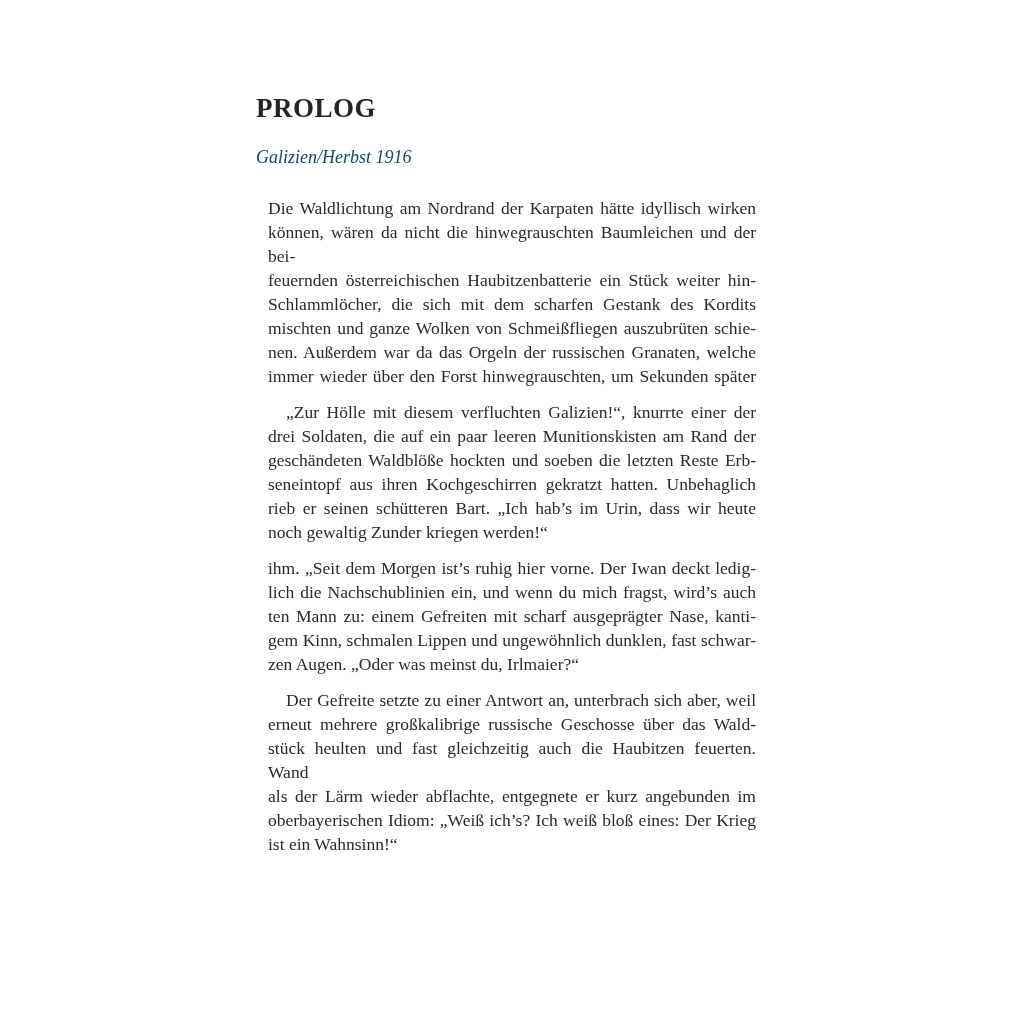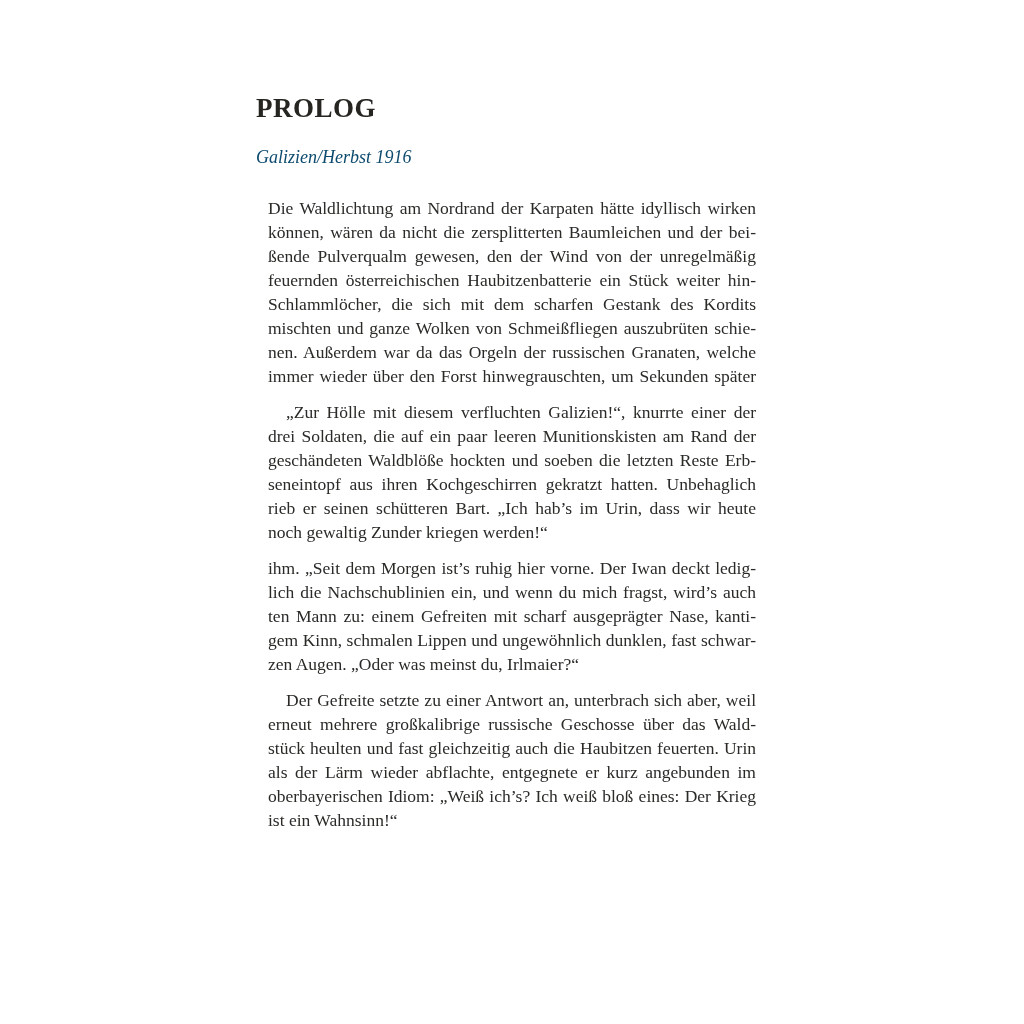--- a/index.html
+++ b/index.html
@@ -71,22 +71,21 @@
 </head>
 <body>
 
 <div class="page">
   <div class="content">
     <h1 class="title">PROLOG</h1>
     <div class="subtitle">Galizien/Herbst 1916</div>
     <div class="bodytext" id="body-text">
         <div class="para">
           <div class="line">Die Waldlichtung am Nordrand der Karpaten hätte idyllisch wirken</div>
-          <div class="line">können, wären da nicht die zersplitterten Baumleichen und der bei-</div>
-          <div class="line">ßende Pulverqualm gewesen, den der Wind von der unregelmäßig</div>
+          <div class="line">können, wären da nicht die hinwegrauschten Baumleichen und der bei-</div>
           <div class="line">feuernden österreichischen Haubitzenbatterie ein Stück weiter hin-</div>
           <div class="line">Schlammlöcher, die sich mit dem scharfen Gestank des Kordits</div>
           <div class="line">mischten und ganze Wolken von Schmeißfliegen auszubrüten schie-</div>
           <div class="line">nen. Außerdem war da das Orgeln der russischen Granaten, welche</div>
           <div class="line">immer wieder über den Forst hinwegrauschten, um Sekunden später</div>
         </div>
         <div class="para">
           <div class="line indent">„Zur Hölle mit diesem verfluchten Galizien!“, knurrte einer der</div>
           <div class="line">drei Soldaten, die auf ein paar leeren Munitionskisten am Rand der</div>
           <div class="line">geschändeten Waldblöße hockten und soeben die letzten Reste Erb-</div>
@@ -97,21 +96,21 @@
         <div class="para">
           <div class="line">ihm. „Seit dem Morgen ist’s ruhig hier vorne. Der Iwan deckt ledig-</div>
           <div class="line">lich die Nachschublinien ein, und wenn du mich fragst, wird’s auch</div>
           <div class="line">ten Mann zu: einem Gefreiten mit scharf ausgeprägter Nase, kanti-</div>
           <div class="line">gem Kinn, schmalen Lippen und ungewöhnlich dunklen, fast schwar-</div>
           <div class="line last">zen Augen. „Oder was meinst du, Irlmaier?“</div>
         </div>
         <div class="para">
           <div class="line indent">Der Gefreite setzte zu einer Antwort an, unterbrach sich aber, weil</div>
           <div class="line">erneut mehrere großkalibrige russische Geschosse über das Wald-</div>
-          <div class="line">stück heulten und fast gleichzeitig auch die Haubitzen feuerten. Urin</div>
+          <div class="line">stück heulten und fast gleichzeitig auch die Haubitzen feuerten. Wand</div>
           <div class="line">als der Lärm wieder abflachte, entgegnete er kurz angebunden im</div>
           <div class="line">oberbayerischen Idiom: „Weiß ich’s? Ich weiß bloß eines: Der Krieg</div>
           <div class="line last">ist ein Wahnsinn!“</div>
         </div>
       </div>
   </div>
   <div class="pagenum">7</div>
 </div>
 
 </body></html>

